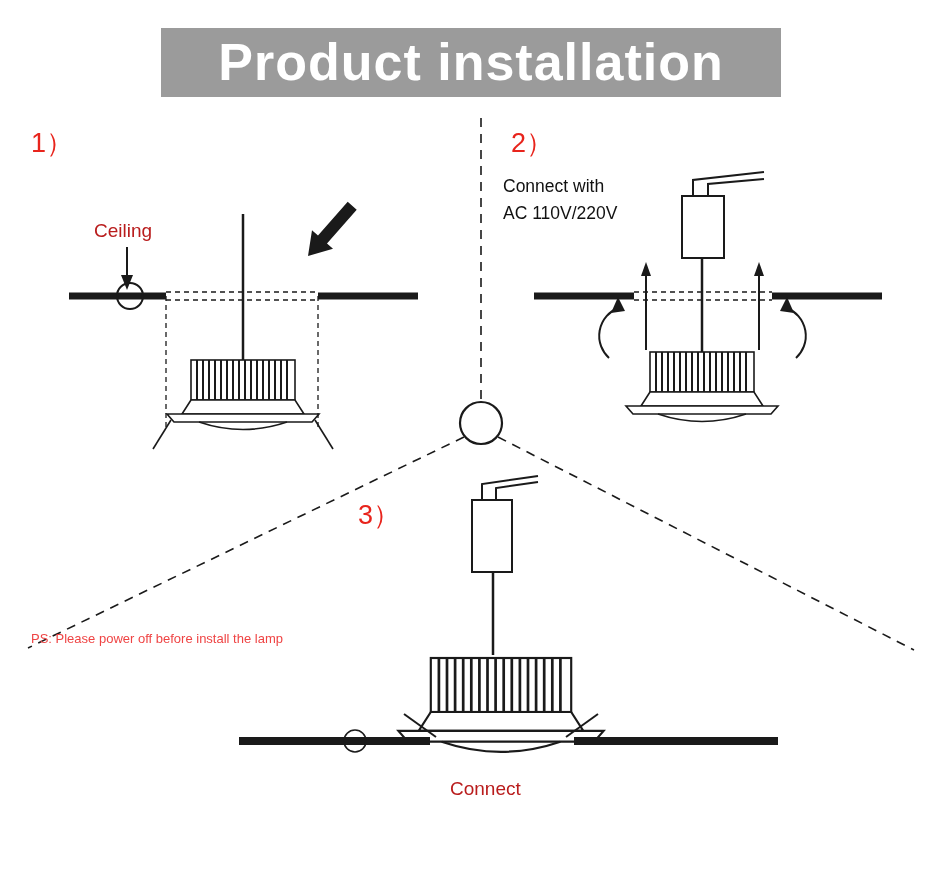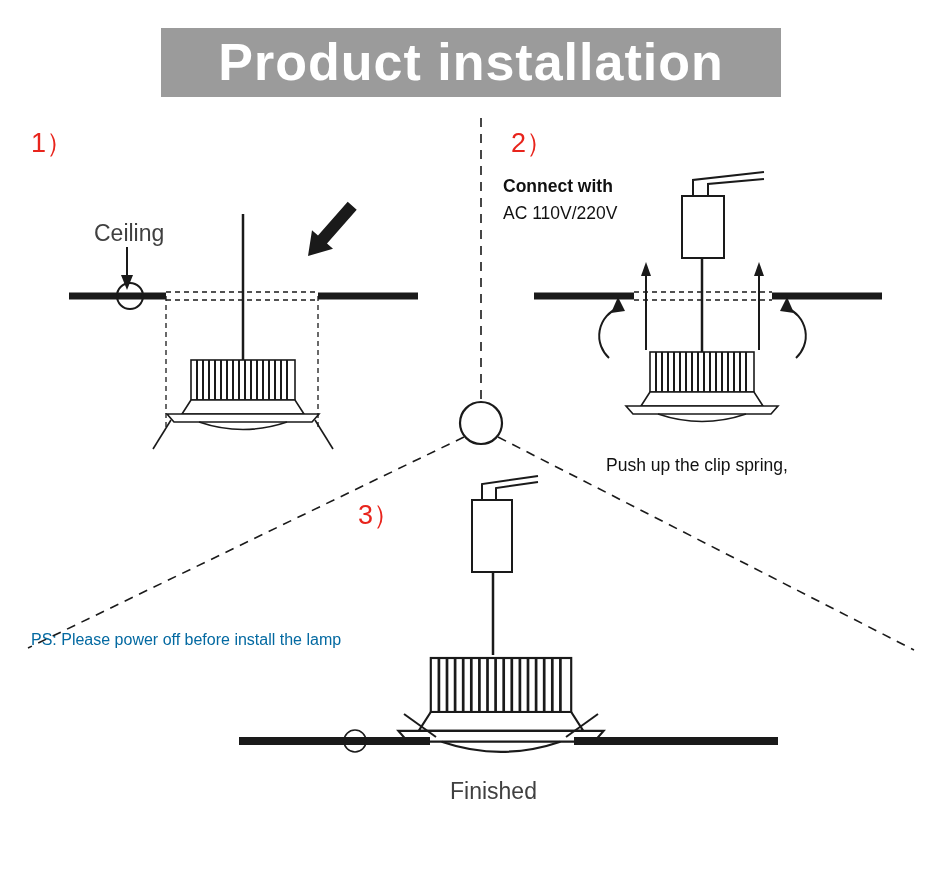--- a/index.html
+++ b/index.html
@@ -11,23 +11,23 @@
     color:#111;
   }
   .stage { position:absolute; left:6px; top:0; width:930px; height:885px; }
   .banner {
     position:absolute; left:155px; top:28px; width:620px; height:69px;
     background:#9b9b9b; color:#ffffff;
     font-size:52px; font-weight:bold; text-align:center; line-height:68px;
     letter-spacing:1px; white-space:nowrap;
   }
   .label { position:absolute; font-size:17.5px; color:#111; white-space:nowrap; }
-  .label-lg { position:absolute; font-size:23px; color:#404040; white-space:nowrap; }
+  .label-lg { position:absolute; font-size:19px; color:#b91c1c; white-space:nowrap; }
   .step-num { position:absolute; font-size:27px; color:#e8241c; white-space:nowrap; }
-  .red-note { position:absolute; font-size:16px; color:#0369a1; white-space:nowrap; }
+  .red-note { position:absolute; font-size:13px; color:#ef4444; white-space:nowrap; }
   svg.diagram { position:absolute; left:0; top:0; }
 </style>
 </head>
 <body>
 
 <div class="stage">
 
   <svg class="diagram" width="930" height="885" viewBox="0 0 930 885">
     <defs>
       <g id="lamp" stroke="#1a1a1a">
@@ -127,21 +127,20 @@
       <circle cx="349" cy="741" r="11" fill="none" stroke-width="1.6"></circle>
     </g>
   </svg>
 
   <div class="banner">Product installation</div>
 
   <div class="step-num" style="left:25px; top:125px;">1）</div>
   <div class="label-lg" style="left:88px; top:220px;">Ceiling</div>
 
   <div class="step-num" style="left:505px; top:125px;">2）</div>
-  <div class="label" style="left:497px; top:176px;font-weight:bold;">Connect with</div>
+  <div class="label" style="left:497px; top:176px;">Connect with</div>
   <div class="label" style="left:497px; top:203px;">AC 110V/220V</div>
-  <div class="label" style="left:600px; top:455px;">Push up the clip spring,</div>
 
   <div class="step-num" style="left:352px; top:497px;">3）</div>
   <div class="red-note" style="left:25px; top:631px;">PS: Please power off before install the lamp</div>
-  <div class="label-lg" style="left:444px; top:778px;">Finished</div>
+  <div class="label-lg" style="left:444px; top:778px;">Connect</div>
 
 </div>
 
 </body></html>

